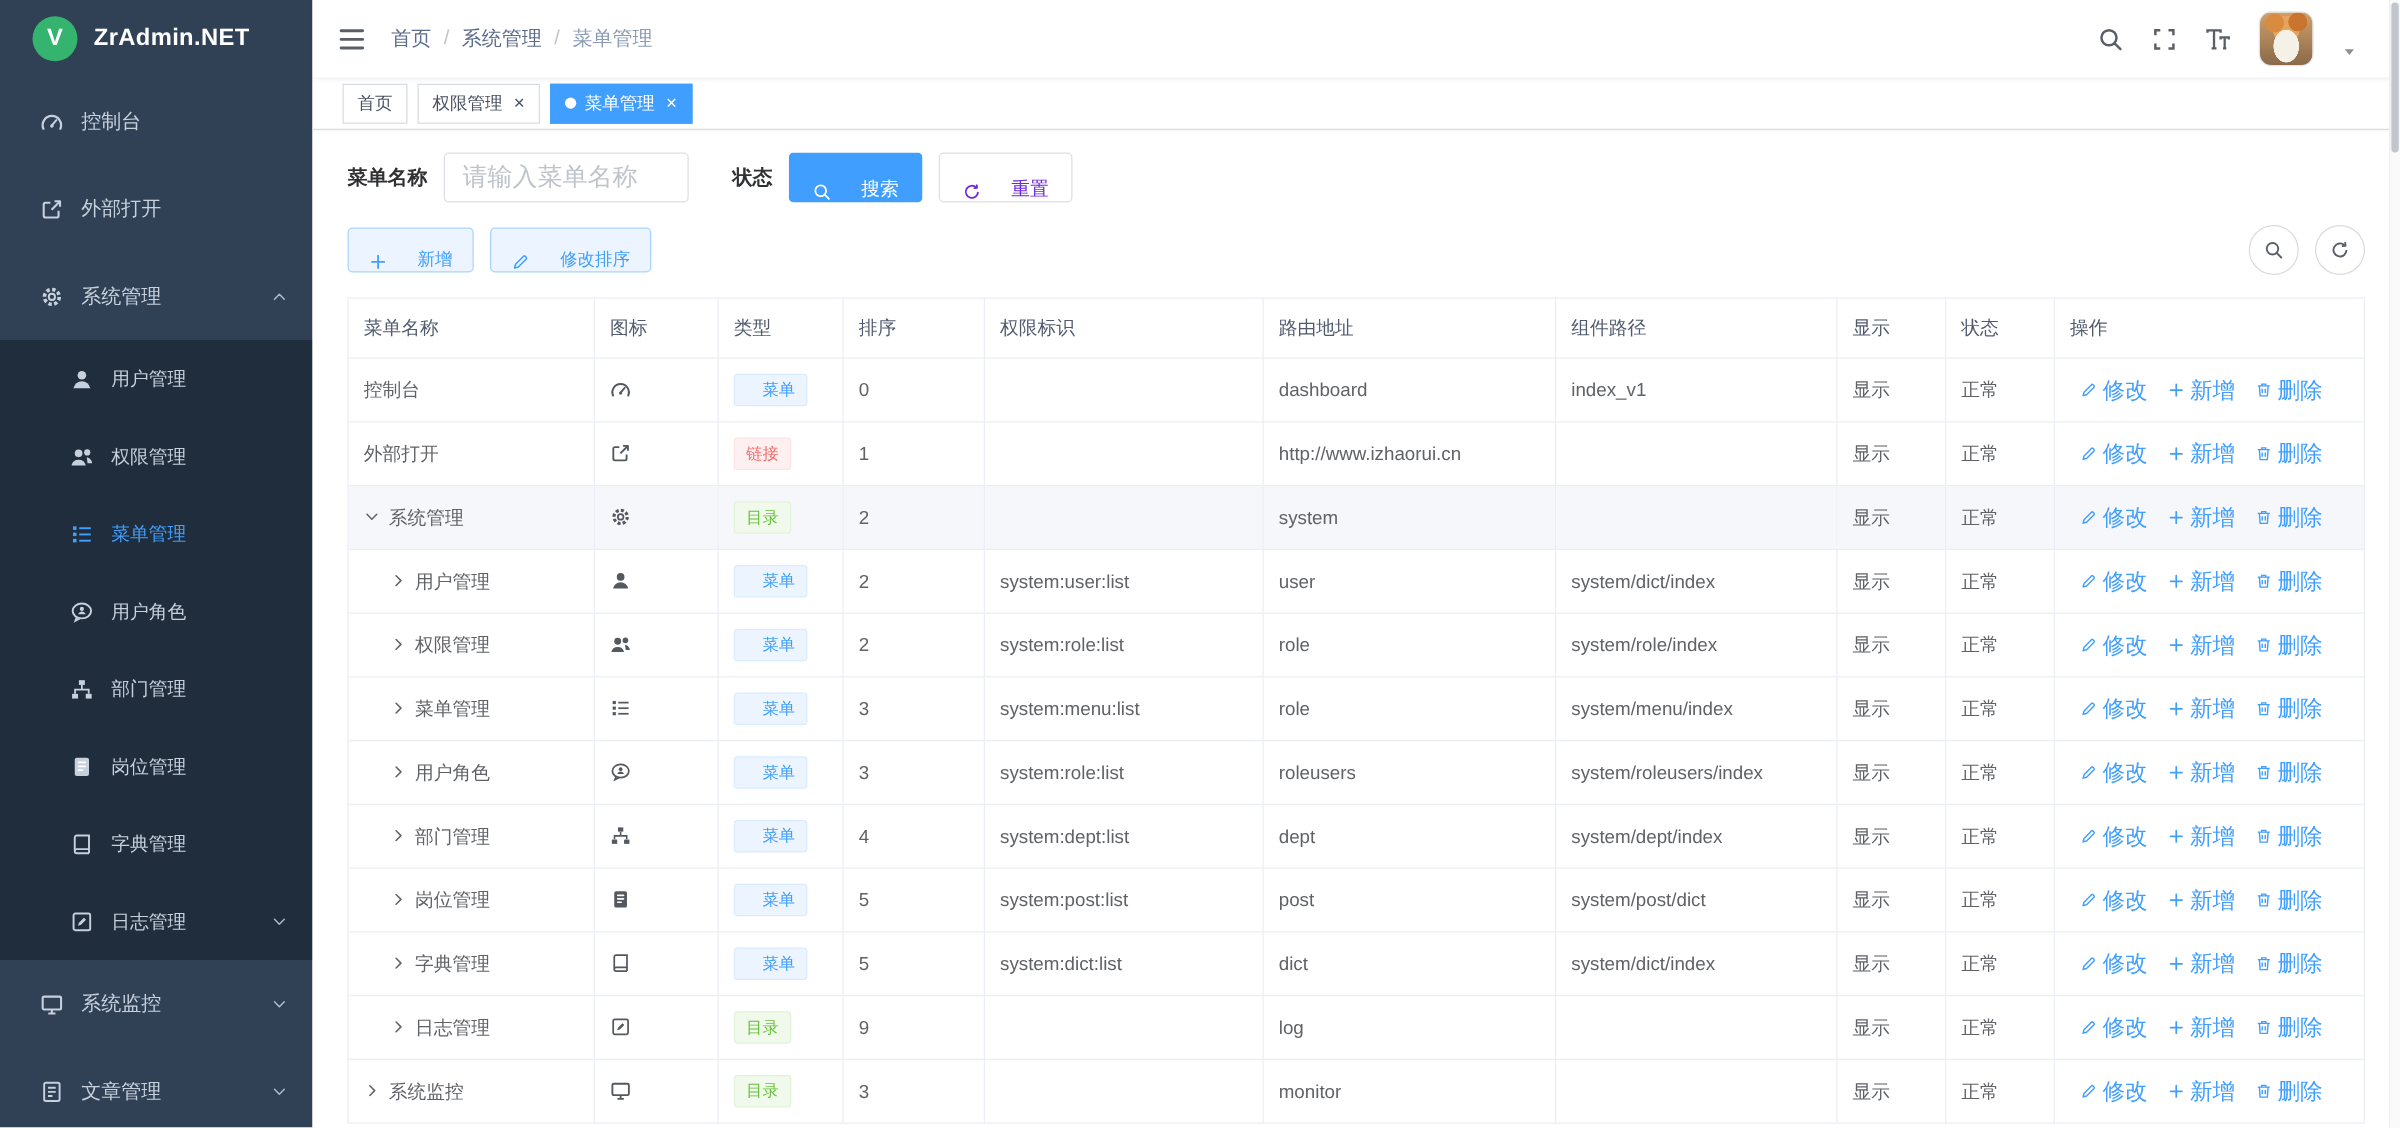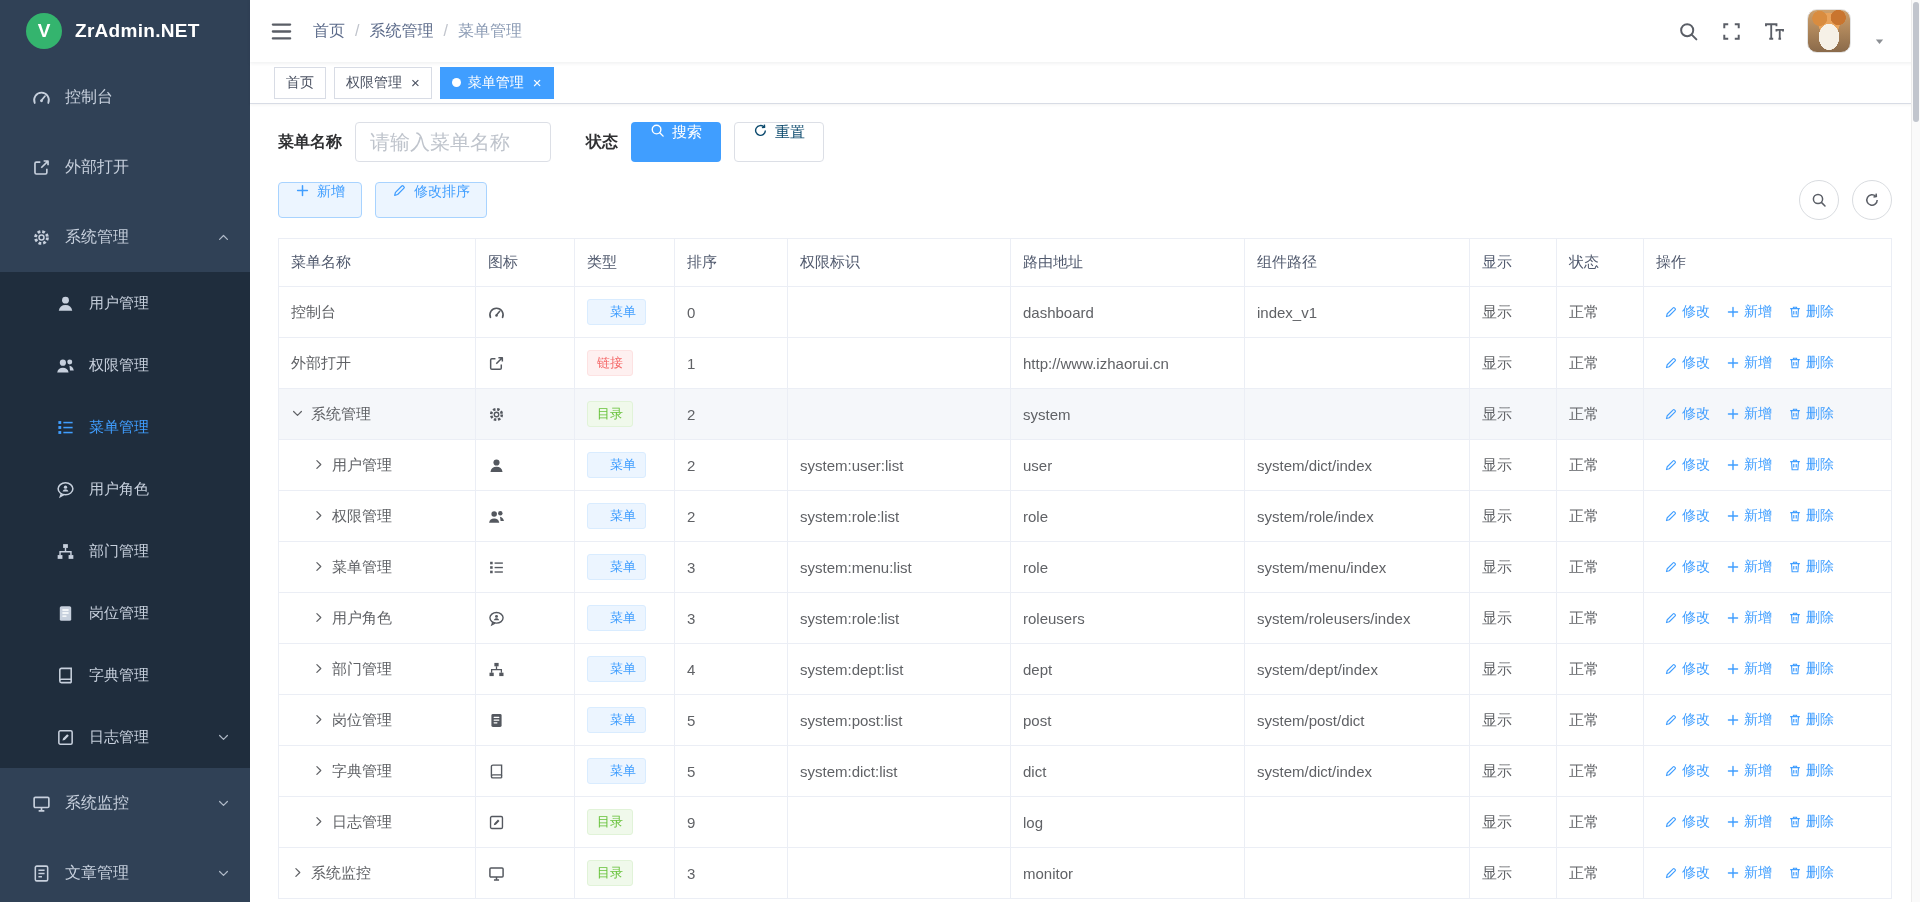--- a/index.html
+++ b/index.html
@@ -57,26 +57,26 @@
   .filter-row { display:flex; align-items:center; gap:13px; margin-bottom:18px; }
   .f-label { font-size:16px; font-weight:bold; color:#303133; }
   .f-label.gap { margin-left:22px; }
   .f-input { height:40px; width:196px; border:1px solid #dcdfe6; border-radius:4px; padding:0 14px;
              font-size:20px; color:#606266; outline:none; }
   .f-input::placeholder { color:#bfc4cc; }
   .f-select { height:40px; width:236px; border:1px solid #dcdfe6; border-radius:4px; background:#fff;
               display:flex; align-items:center; padding:0 13px; font-size:15px; color:#bfc4cc; cursor:pointer; }
   .sel-arrow { margin-left:auto; width:13px; height:13px; color:#c0c4cc; }
 
-  .btn { height:40px; border-radius:4px; display:inline-flex; align-items:flex-start; gap:7px;
+  .btn { height:40px; border-radius:4px; display:inline-flex; align-items:flex-end; gap:24px;
          font-size:15px; padding:0 18px; border:1px solid transparent; background:#fff; cursor:pointer;
          font-family:inherit; }
   .btn-ic { width:15px; height:15px; }
   .btn-primary { background:var(--accent,#409eff); color:#fff; }
-  .btn-default { border-color:#dcdfe6; color:#0c4a6e; }
+  .btn-default { border-color:#dcdfe6; color:#6d28d9; }
   .btn-plain { background:var(--tag-menu-bg,#ecf5ff); border-color:#a8d3ff; color:var(--accent,#409eff);
                height:36px; font-size:14px; padding:0 16px; }
 
   .toolbar-row { display:flex; align-items:center; gap:13px; margin-bottom:18px; }
   .toolbar-right { margin-left:auto; display:flex; gap:13px; }
   .circle-btn { width:40px; height:40px; border-radius:50%; border:1px solid #d9dce0; background:#fff;
                 display:flex; align-items:center; justify-content:center; color:#5a5e66; cursor:pointer; }
   .circle-btn span { width:16px; height:16px; }
 
   
@@ -89,21 +89,21 @@
   .row-arrow { width:13px; height:13px; color:#606266; margin-right:7px; cursor:pointer; vertical-align:-1px; }
   .row-arrow.lvl1 { margin-left:21px; }
   .cell-icon { width:17px; height:17px; color:#54585f; vertical-align:-3px; }
   .tag { display:inline-block; padding:2px 9px; font-size:13px; border-radius:3px; line-height:1.5; }
   .tag-menu { background:var(--tag-menu-bg,#ecf5ff); color:var(--tag-menu-text,#409eff); border:1px solid #d9ecff;padding-left:22px; }
   .tag-link { background:var(--tag-link-bg,#fef0f0); color:var(--tag-link-text,#f56c6c); border:1px solid #fde2e2; }
   .tag-dir  { background:var(--tag-dir-bg,#f0f9eb);  color:var(--tag-dir-text,#67c23a);  border:1px solid #e1f3d8; }
   tr.hl td { background:#f5f7fa; }
   .td-ops { text-align:center; }
   .op-link { color:var(--accent,#409eff); display:inline-flex; align-items:center; gap:4px;
-             margin:0 8px; cursor:pointer; font-size:14px; text-decoration:none; }
+             margin:0 8px; cursor:pointer; font-size:18px; text-decoration:none; }
   .op-ic { width:14px; height:14px; }
 
   
   .page-scrollbar { position:fixed; right:0; top:0; bottom:0; width:9px; background:#fafafa; border-left:1px solid #ececec; z-index:10; }
   .page-scrollbar .thumb { position:absolute; top:2px; right:1px; width:6px; height:120px; background:#c1c5cd; border-radius:3px; }
 </style>
 </head>
 <body>
 
 <div class="app">

